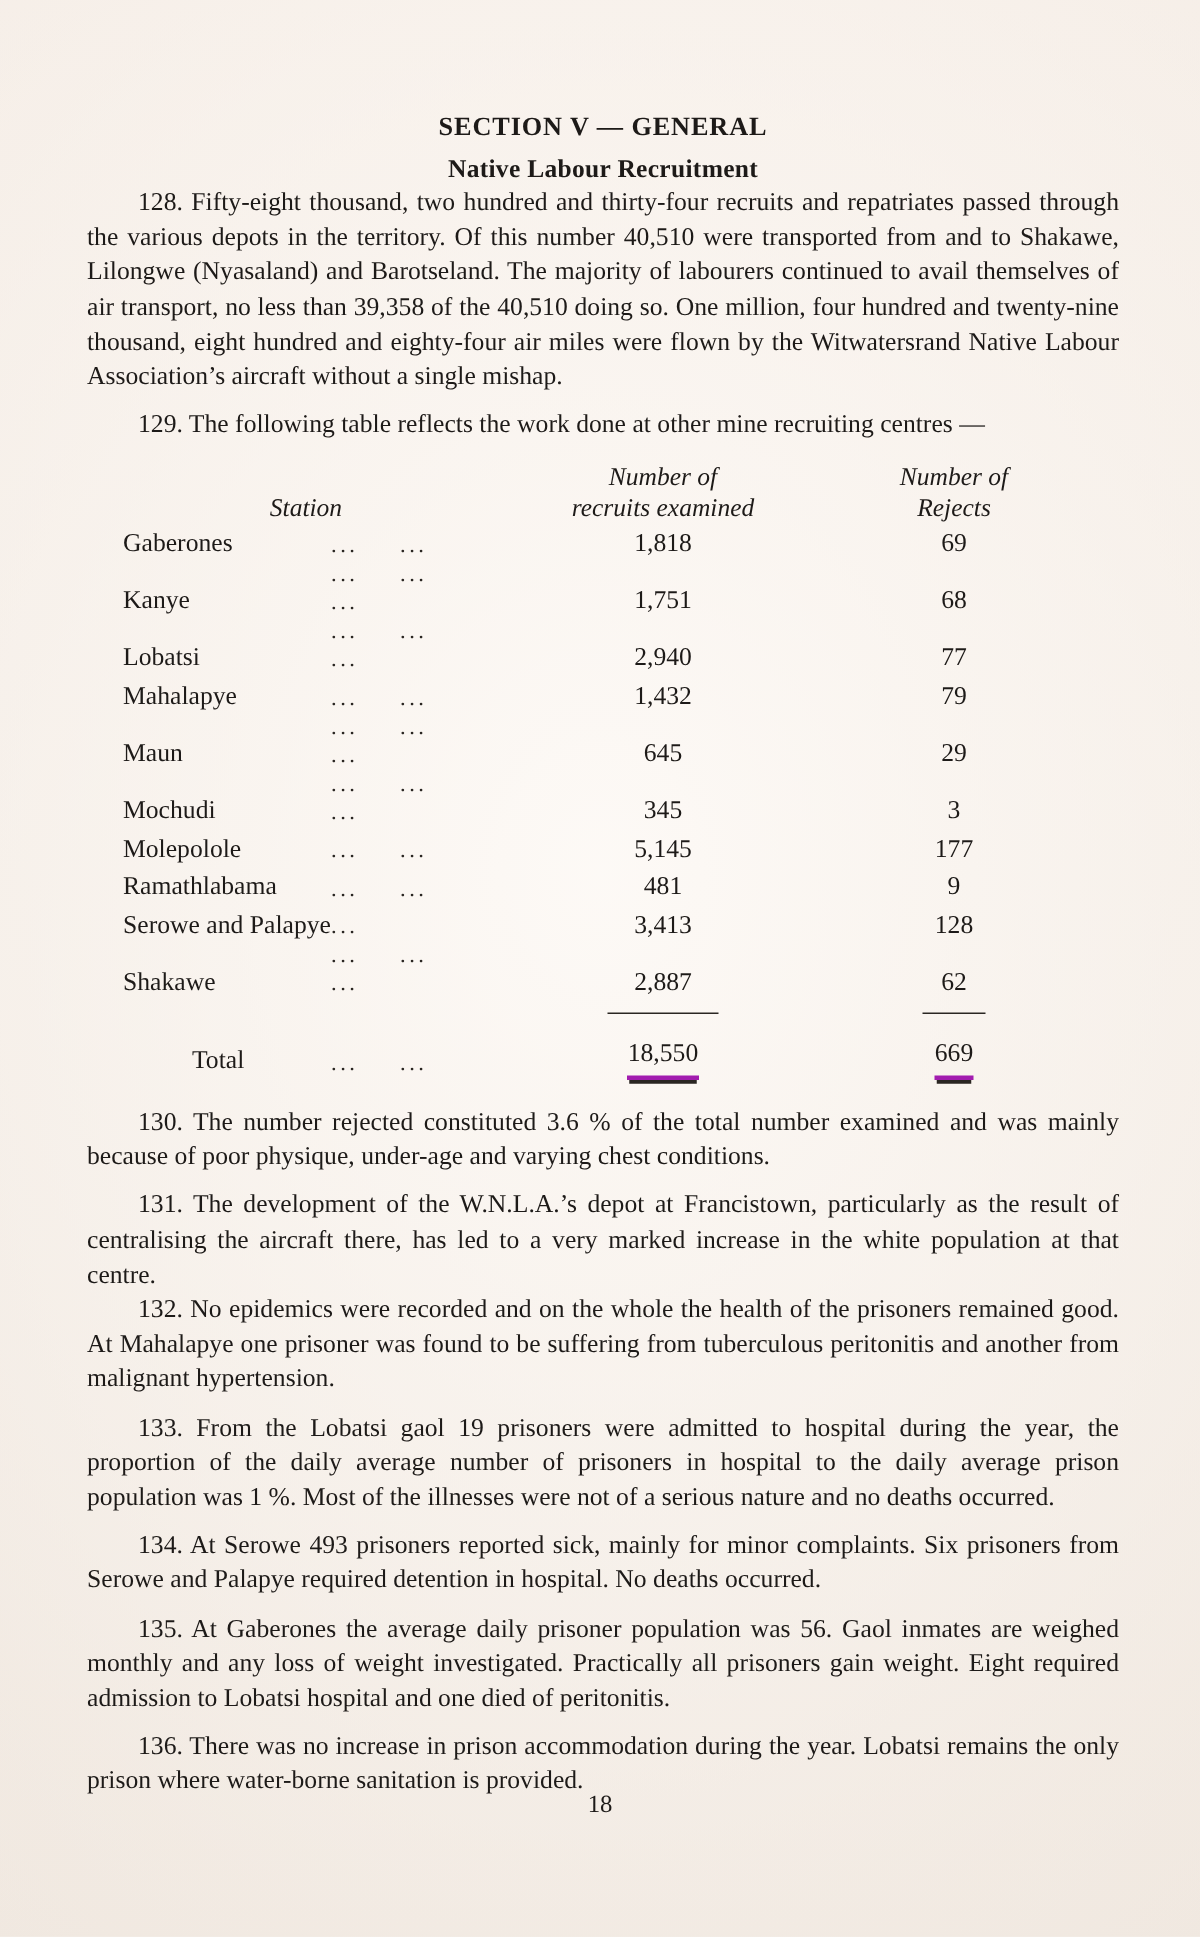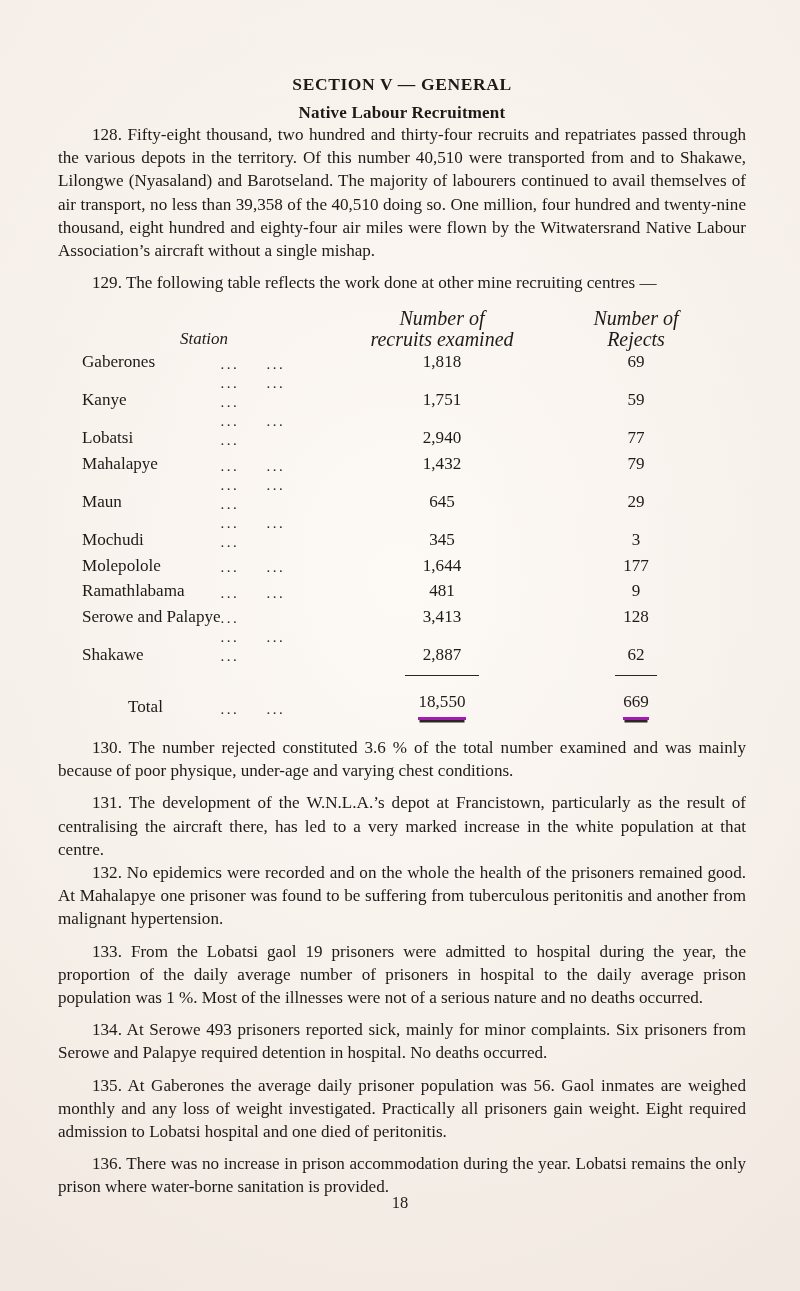--- a/index.html
+++ b/index.html
@@ -94,21 +94,21 @@
   th.h-station {
     font-style: italic;
     text-align: center;
     width: 244px;
     padding-bottom: 1px;
     font-size: 17px;
   }
   th.h-col {
     font-style: italic;
     text-align: center;
-    font-size: 20px;
+    font-size: 17px;
     line-height: 20.5px;
     padding-bottom: 1px;
   }
   th.h-recruits { width: 232px; }
   th.h-rejects  { width: 156px; }
 
   td.c-station {
     padding-left: 14px;
     white-space: nowrap;
     line-height: 25.6px;
@@ -204,21 +204,21 @@
           <tr>
             <td class="c-station">Gaberones</td>
             <td class="c-leader"><span class="dots">...</span><span class="dots">...</span></td>
             <td class="c-num">1,818</td>
             <td class="c-rej">69</td>
           </tr>
           <tr>
             <td class="c-station">Kanye</td>
             <td class="c-leader"><span class="dots">...</span><span class="dots">...</span><span class="dots">...</span></td>
             <td class="c-num">1,751</td>
-            <td class="c-rej">59</td>
+            <td class="c-rej">68</td>
           </tr>
           <tr>
             <td class="c-station">Lobatsi</td>
             <td class="c-leader"><span class="dots">...</span><span class="dots">...</span><span class="dots">...</span></td>
             <td class="c-num">2,940</td>
             <td class="c-rej">77</td>
           </tr>
           <tr>
             <td class="c-station">Mahalapye</td>
             <td class="c-leader"><span class="dots">...</span><span class="dots">...</span></td>
@@ -233,21 +233,21 @@
           </tr>
           <tr>
             <td class="c-station">Mochudi</td>
             <td class="c-leader"><span class="dots">...</span><span class="dots">...</span><span class="dots">...</span></td>
             <td class="c-num">345</td>
             <td class="c-rej">3</td>
           </tr>
           <tr>
             <td class="c-station">Molepolole</td>
             <td class="c-leader"><span class="dots">...</span><span class="dots">...</span></td>
-            <td class="c-num">1,644</td>
+            <td class="c-num">5,145</td>
             <td class="c-rej">177</td>
           </tr>
           <tr>
             <td class="c-station">Ramathlabama</td>
             <td class="c-leader"><span class="dots">...</span><span class="dots">...</span></td>
             <td class="c-num">481</td>
             <td class="c-rej">9</td>
           </tr>
           <tr>
             <td class="c-station">Serowe and Palapye</td>

